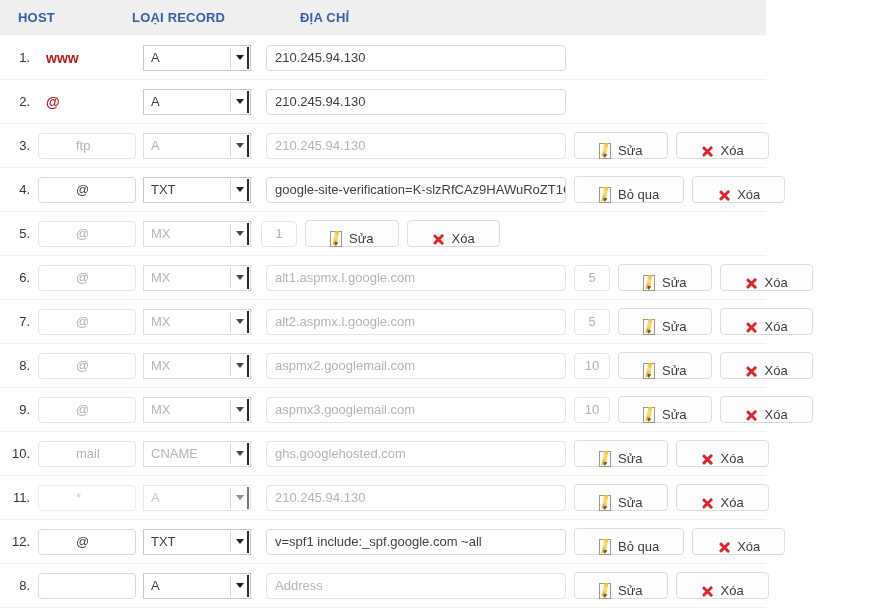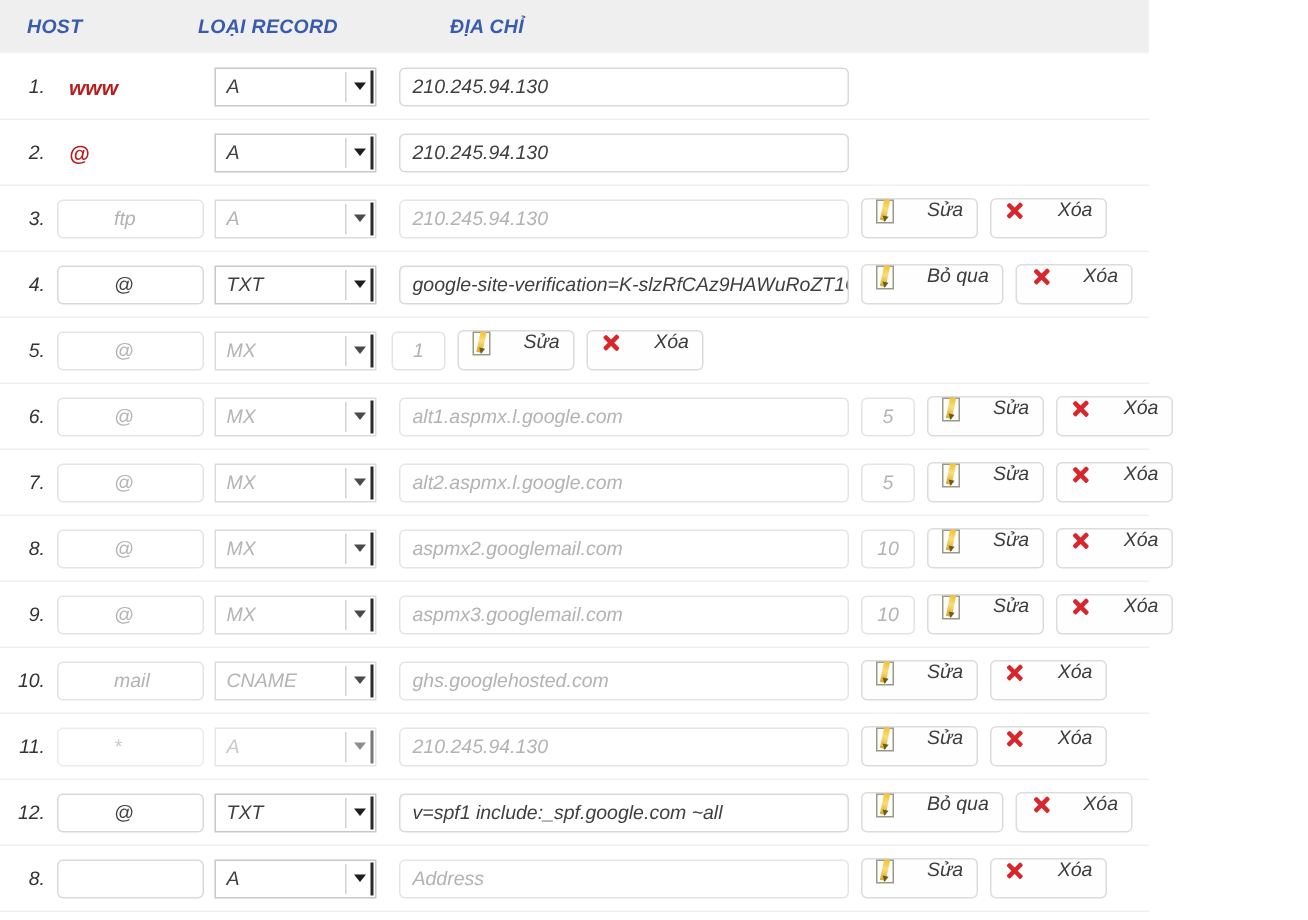--- a/index.html
+++ b/index.html
@@ -12,21 +12,20 @@
     height: 613px;
     font-family: "Liberation Sans", sans-serif;
     font-size: 13px;
     color: #333;
     overflow: hidden;
   }
 
   #dns-table {
     width: 766px;
     position: relative;
-    font-style: italic;
   }
 
   
   .thead {
     height: 36px;
     background: #efefef;
     border-bottom: 1px solid #fbfbfb;
     display: flex;
     align-items: center;
     box-sizing: border-box;
@@ -172,23 +171,23 @@
   .selectbox.faint .stem { background: #777; }
 
   
   .btn {
     box-sizing: border-box;
     height: 27px;
     border: 1px solid #dcdcdc;
     border-radius: 4px;
     background: #fefefe;
     display: inline-flex;
-    align-items: flex-start;
-    gap: 21px;
-    padding: 0 9px;
+    align-items: flex-end;
+    gap: 6px;
+    padding: 0 24px;
     font-size: 13px;
     color: #3c3c3c;
     white-space: nowrap;
     cursor: pointer;
   }
   .btn .lbl { line-height: 1; padding-bottom: 1px; }
 
   .icon-note {
     width: 13px;
     height: 15px;

